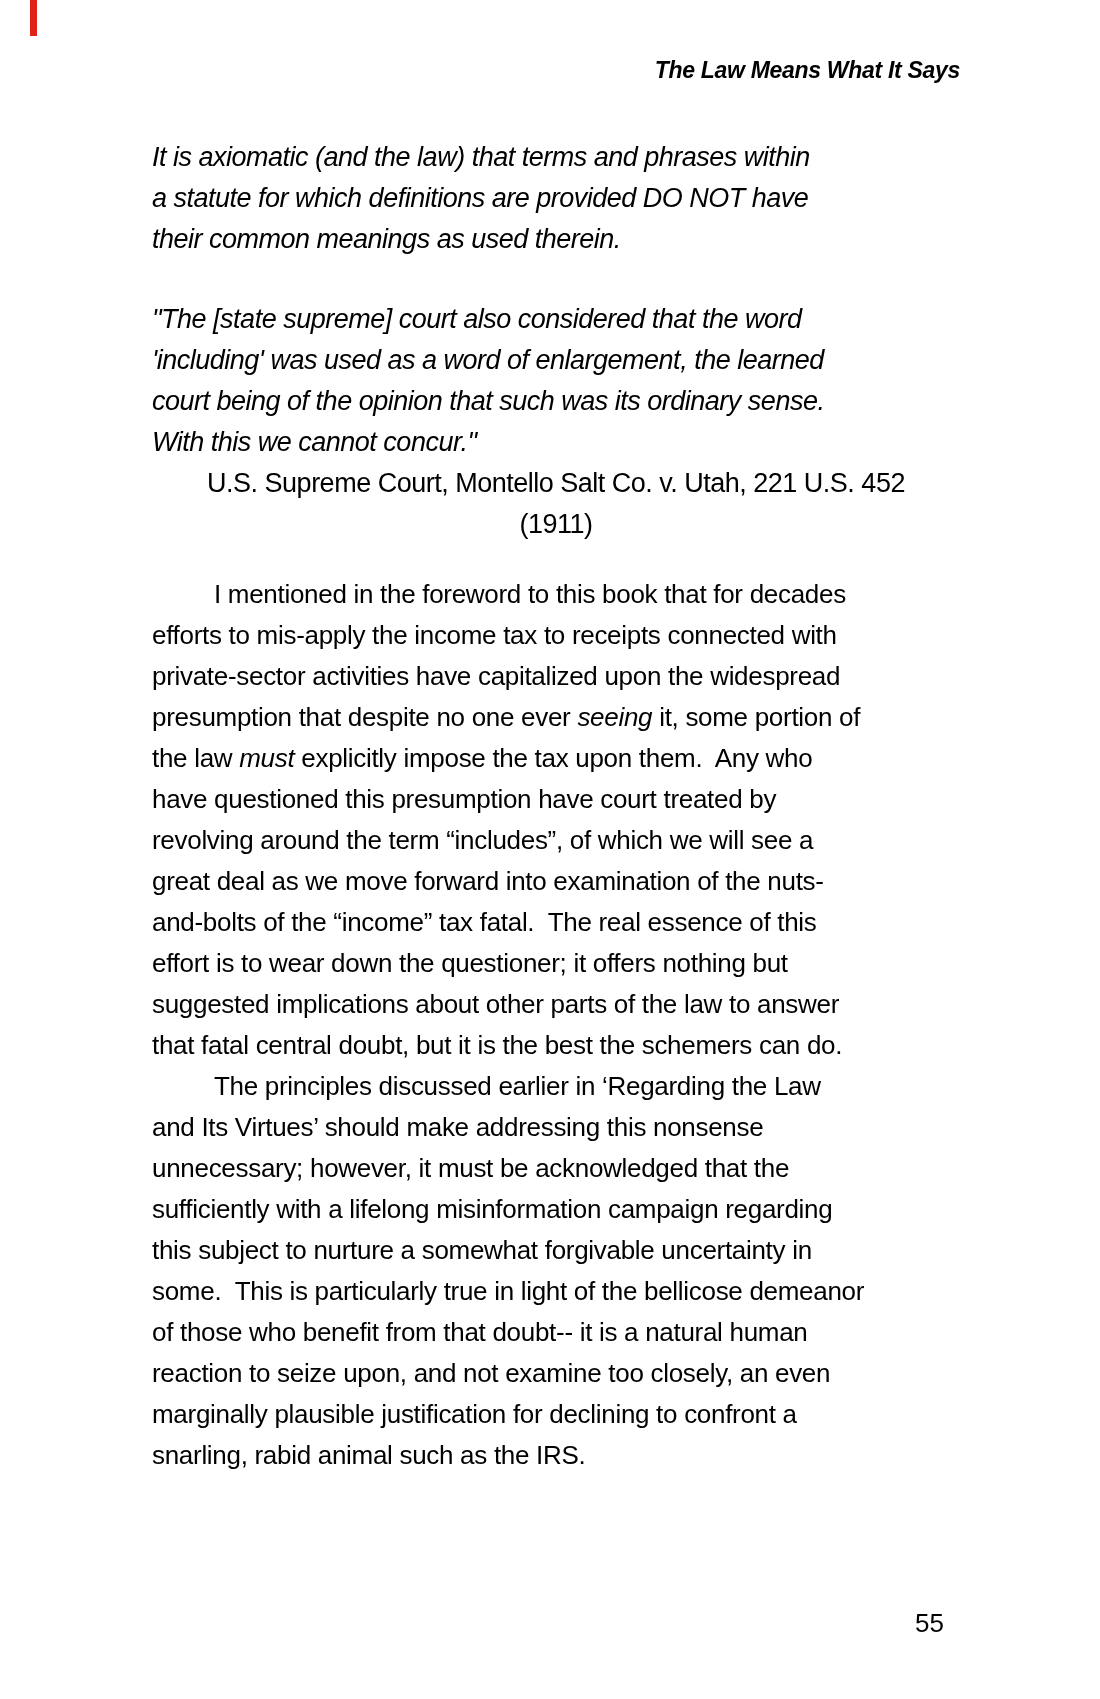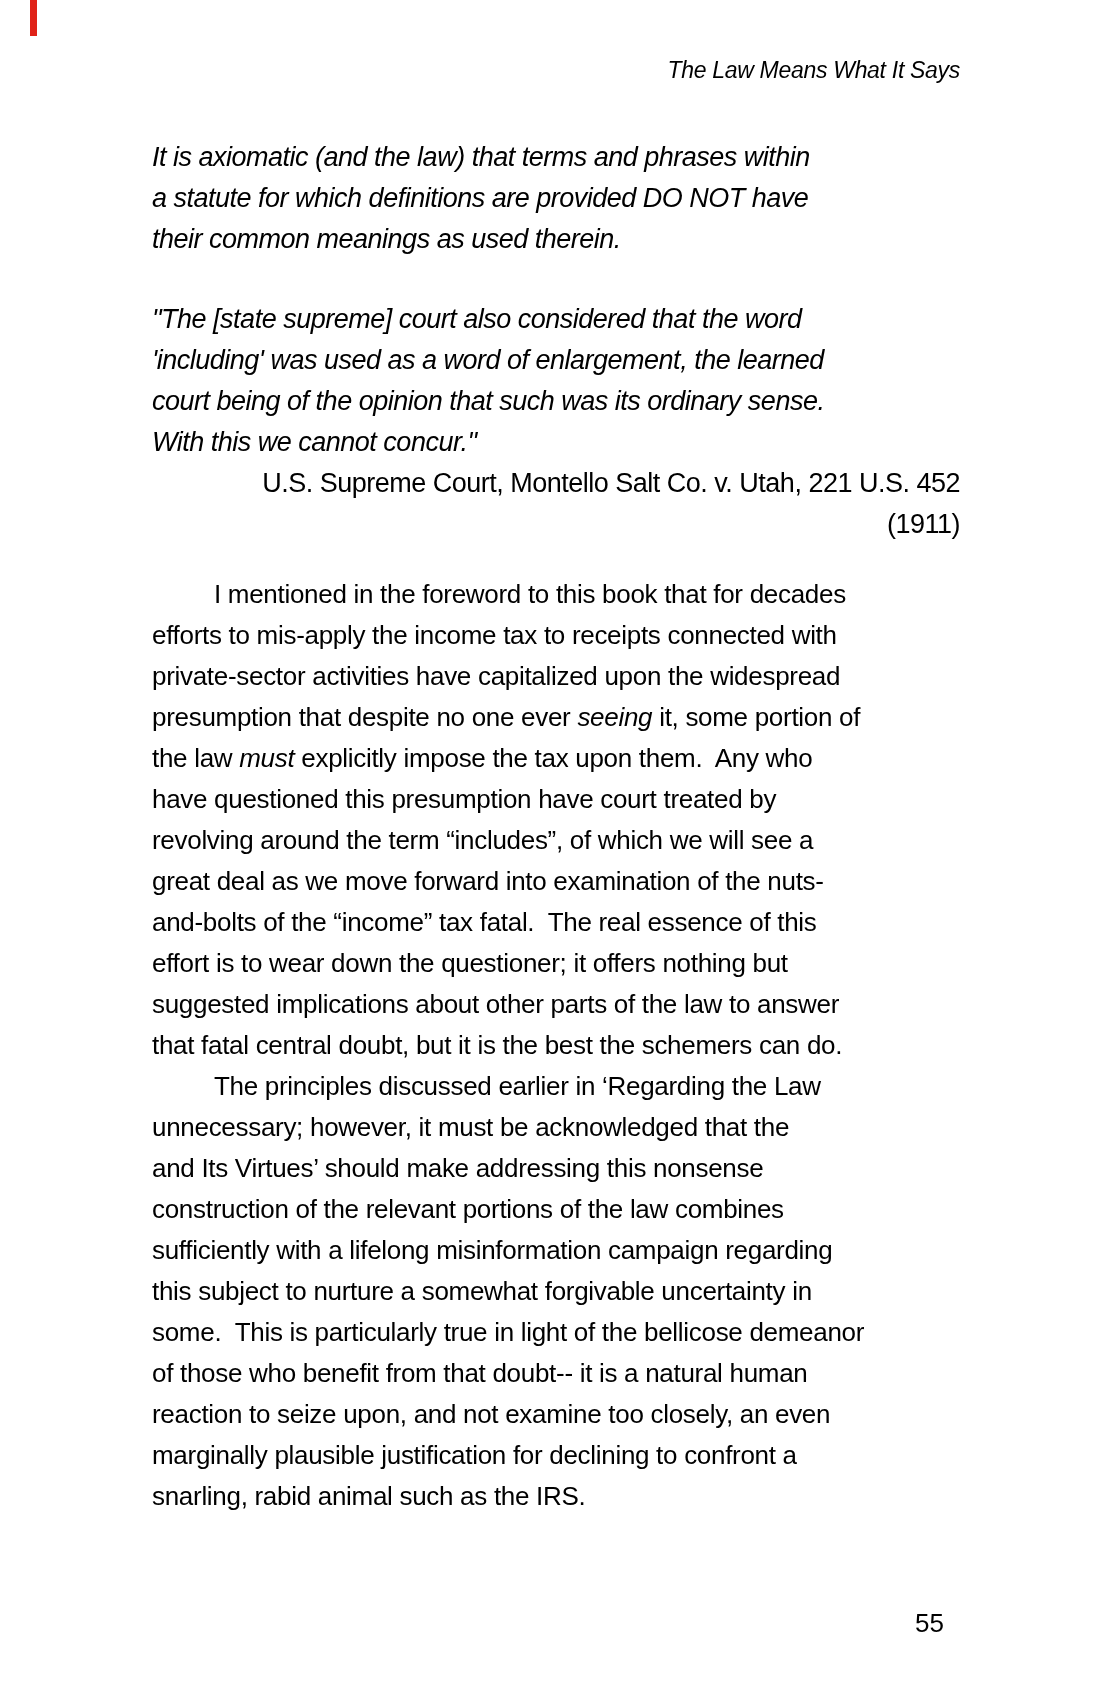--- a/index.html
+++ b/index.html
@@ -13,31 +13,31 @@
   .red-mark{
     position:absolute;left:30px;top:0;width:7px;height:36px;
     background:#e02218;
   }
   .content{
     position:absolute;left:152px;top:0;width:808px;
   }
   .header-title{
     margin-top:56px;
     text-align:right;
-    font-weight:normal;font-style:italic;
+    font-weight:bold;font-style:italic;
     font-size:23px;line-height:28px;letter-spacing:-0.3px;
   }
   .quote{
     font-style:italic;text-align:left;
     font-size:27px;line-height:41px;letter-spacing:-0.5px;
   }
   .quote-1{margin-top:53px;}
   .quote-2{margin-top:39px;}
   .citation{
-    text-align:right;
+    text-align:center;
     font-size:27px;line-height:41px;letter-spacing:-0.5px;
   }
   .body-text{
     margin-top:29px;
     font-size:26px;line-height:41px;letter-spacing:-0.3px;
   }
   .para .line:first-child{padding-left:62px;}
   .line{white-space:pre;}
   .page-number{
     position:absolute;top:1608px;right:156px;
@@ -83,23 +83,22 @@
           <div class="line">have questioned this presumption have court treated by</div>
           <div class="line">revolving around the term “includes”, of which we will see a</div>
           <div class="line">great deal as we move forward into examination of the nuts-</div>
           <div class="line">and-bolts of the “income” tax fatal.  The real essence of this</div>
           <div class="line">effort is to wear down the questioner; it offers nothing but</div>
           <div class="line">suggested implications about other parts of the law to answer</div>
           <div class="line">that fatal central doubt, but it is the best the schemers can do.</div>
         </div>
       <div class="para">
           <div class="line">The principles discussed earlier in ‘Regarding the Law</div>
+          <div class="line">and Its Virtues’ should make addressing this nonsense</div>
           <div class="line">unnecessary; however, it must be acknowledged that the</div>
-          <div class="line">and Its Virtues’ should make addressing this nonsense</div>
-          <div class="line">construction of the relevant portions of the law combines</div>
           <div class="line">sufficiently with a lifelong misinformation campaign regarding</div>
           <div class="line">this subject to nurture a somewhat forgivable uncertainty in</div>
           <div class="line">some.  This is particularly true in light of the bellicose demeanor</div>
           <div class="line">of those who benefit from that doubt-- it is a natural human</div>
           <div class="line">reaction to seize upon, and not examine too closely, an even</div>
           <div class="line">marginally plausible justification for declining to confront a</div>
           <div class="line">snarling, rabid animal such as the IRS.</div>
         </div>
     </div>
 

